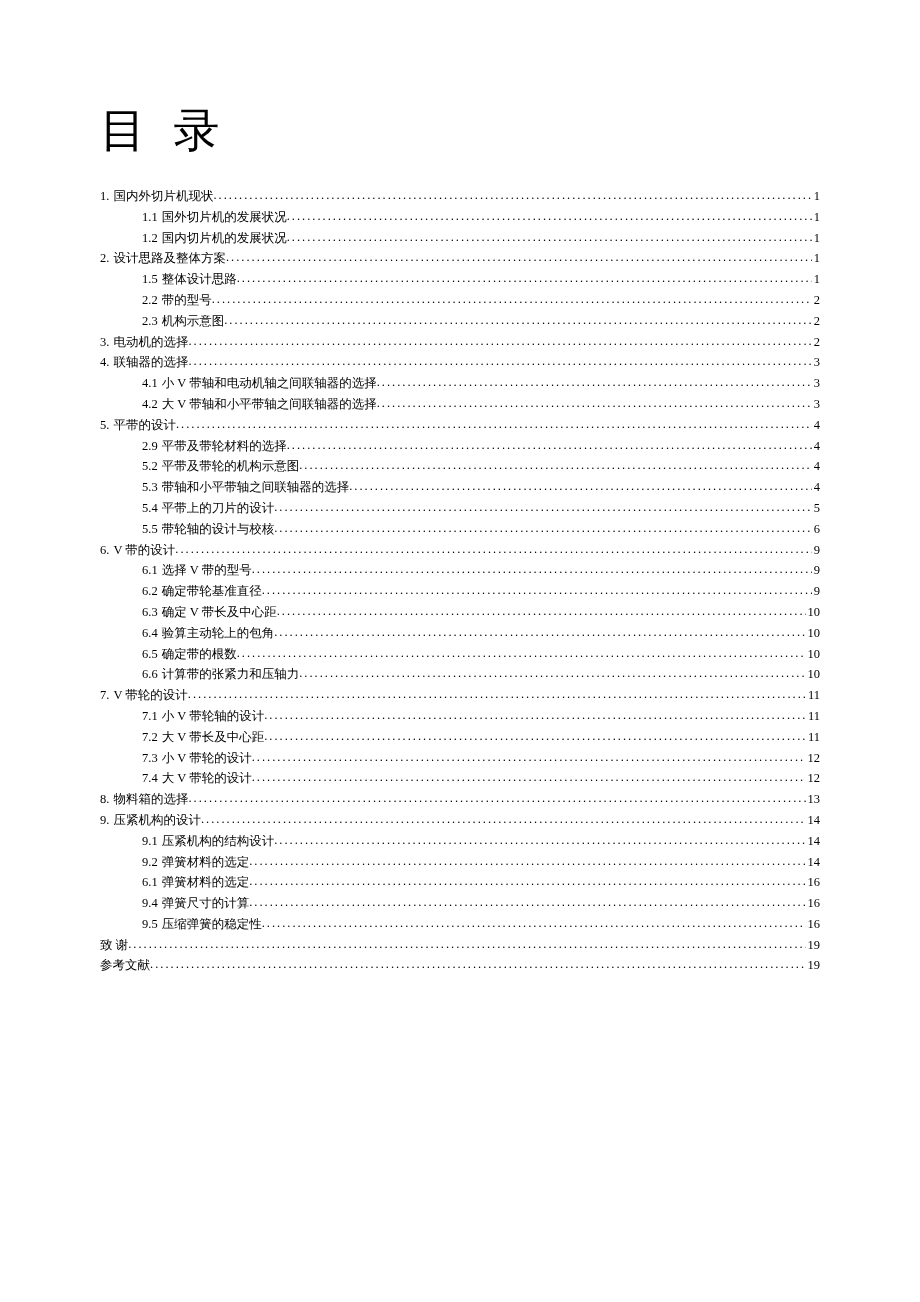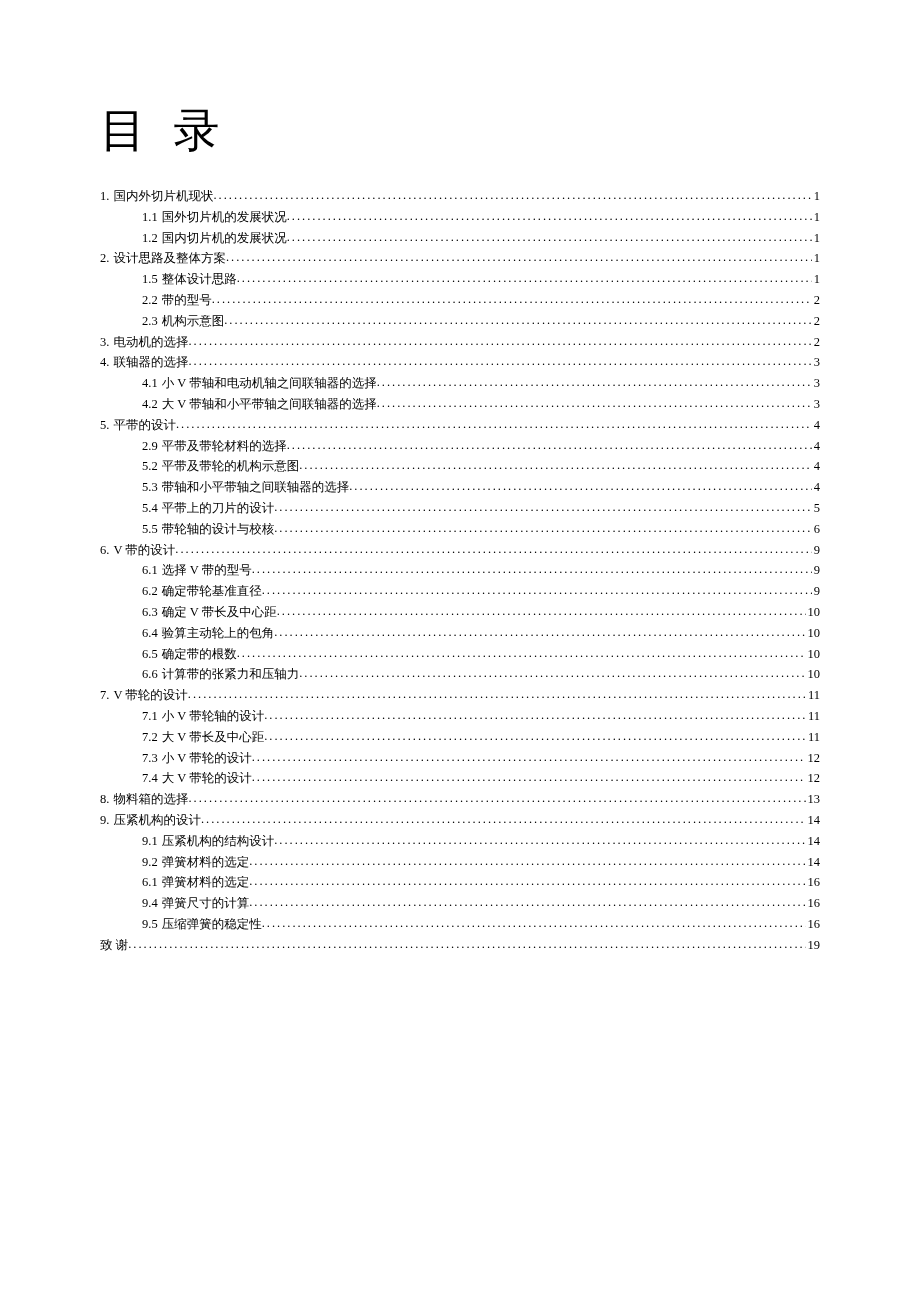--- a/index.html
+++ b/index.html
@@ -290,13 +290,18 @@
       <span class="toc-num">9.5</span>
       <span class="toc-text">压缩弹簧的稳定性</span>
       <span class="toc-leader"></span>
       <span class="toc-page">16</span>
     </div>
     <div class="toc-row level-1 no-num">
       <span class="toc-text">致 谢</span>
       <span class="toc-leader"></span>
       <span class="toc-page">19</span>
     </div>
+    <div class="toc-row level-1 no-num">
+      <span class="toc-text">参考文献</span>
+      <span class="toc-leader"></span>
+      <span class="toc-page">19</span>
+    </div>
   </div>
 
 </body></html>

